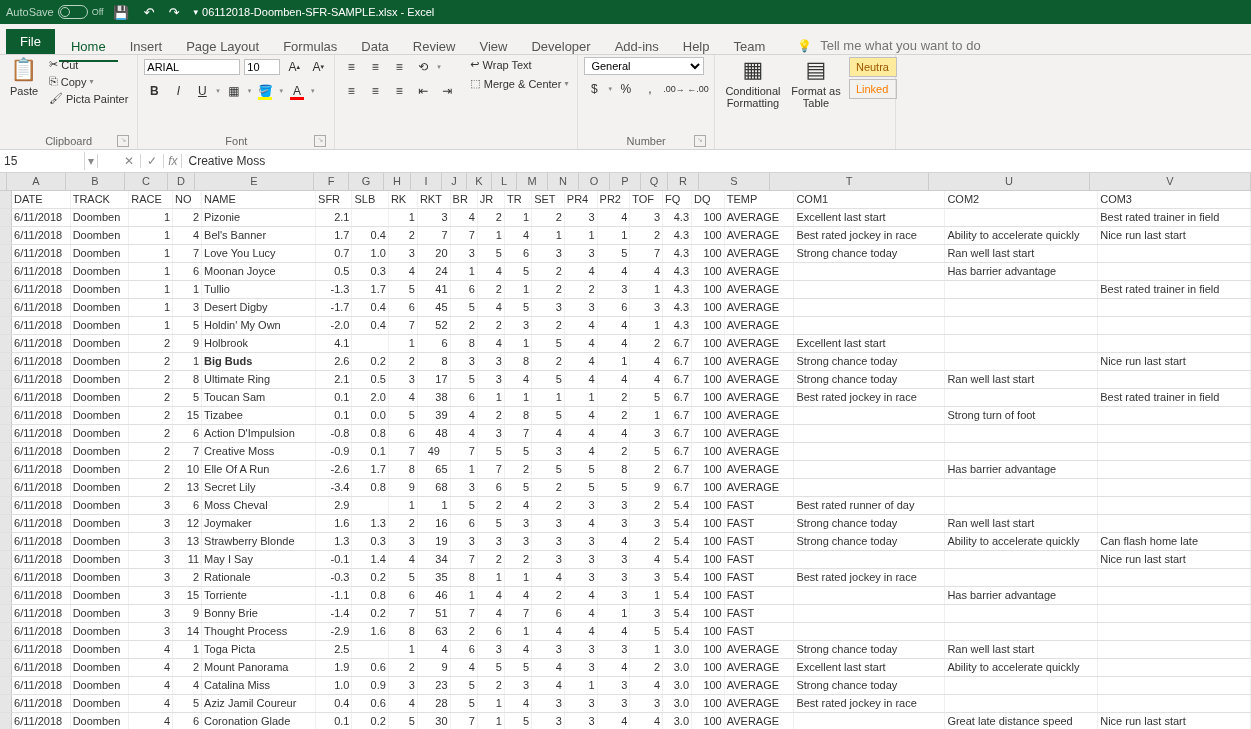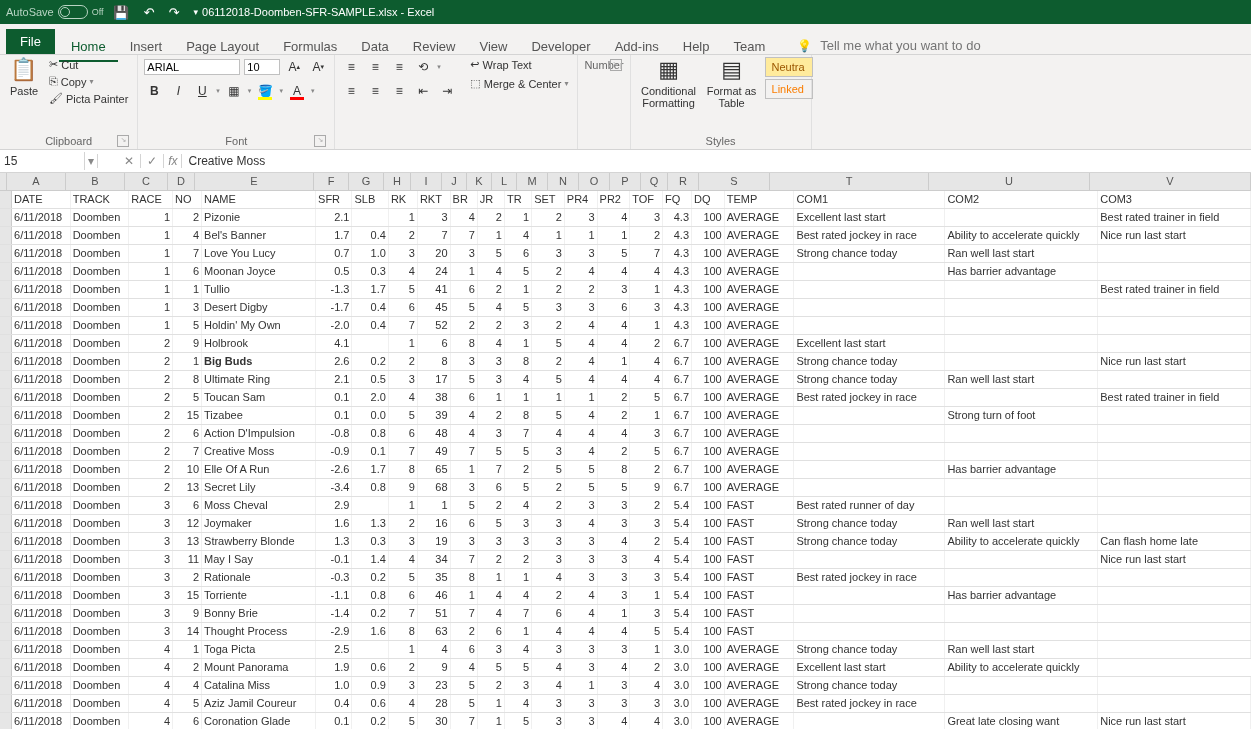--- a/index.html
+++ b/index.html
@@ -161,39 +161,49 @@
         <div class="rbtn">
             <span>⬚</span>
             <span>Merge &amp; Center</span>
             <span style="font-size:8px;color:#888">▾</span>
           </div>
       </div>
     </div>
   </div>
 
   <div class="rgroup">
+    <div class="rgroup-body vstack" style="gap:4px">
+      <select class="combo" style="width:120px"><option>General</option></select>
+      <div class="hstack">
+        <span class="square">$</span>
+          <span style="font-size:7px;color:#888">▾</span>
+        <span class="square">%</span>
+        <span class="square">,</span>
+        <span class="square" style="font-size:9px">.00→</span>
+        <span class="square" style="font-size:9px">←.00</span>
+      </div>
+    </div>
     <div class="rgroup-label"><span>Number</span><span class="launcher">↘</span></div>
   </div>
 
   <div class="rgroup">
     <div class="rgroup-body">
       <div class="vstack" style="align-items:center;text-align:center">
         <span style="font-size:22px">▦</span>
         <span style="width:64px">Conditional Formatting</span>
       </div>
       <div class="vstack" style="align-items:center;text-align:center">
         <span style="font-size:22px">▤</span>
         <span style="width:54px">Format as Table</span>
       </div>
       <div class="vstack" style="margin-left:2px;width:40px">
         <div class="style-cell s-neutral" style="width:34px;overflow:hidden">Neutra</div>
         <div class="style-cell s-linked" style="width:34px;overflow:hidden">Linked</div>
       </div>
     </div>
-    <div class="rgroup-label"><span>Styles</span></div>
   </div>
 
 </div>
 
 <div class="formula-row">
   <div class="namebox">15</div>
   <div class="dd">▾</div>
   <div style="width:20px"></div>
   <div class="fx-btn">✕</div>
   <div class="fx-btn">✓</div>
@@ -583,21 +593,21 @@
       <div class="row">
         <div class="rh"></div>
         <div class="cell l" style="width: 58px;">6/11/2018</div>
         <div class="cell l" style="width: 58px;">Doomben</div>
         <div class="cell r" style="width: 42px;">2</div>
         <div class="cell r" style="width: 26px;">7</div>
         <div class="cell l" style="width: 118px;">Creative Moss</div>
         <div class="cell r" style="width: 34px;">-0.9</div>
         <div class="cell r" style="width: 34px;">0.1</div>
         <div class="cell r" style="width: 26px;">7</div>
-        <div class="cell r" style="width: 30px;">49</div>
+        <div class="cell r" style="width: 30px; text-align: center;">49</div>
         <div class="cell r" style="width: 24px;">7</div>
         <div class="cell r" style="width: 24px;">5</div>
         <div class="cell r" style="width: 24px;">5</div>
         <div class="cell r" style="width: 30px;">3</div>
         <div class="cell r" style="width: 30px;">4</div>
         <div class="cell r" style="width: 30px;">2</div>
         <div class="cell r" style="width: 30px;">5</div>
         <div class="cell r" style="width: 26px;">6.7</div>
         <div class="cell r" style="width: 30px;">100</div>
         <div class="cell l" style="width: 70px;">AVERAGE</div>
@@ -970,17 +980,17 @@
         <div class="cell r" style="width: 24px;">1</div>
         <div class="cell r" style="width: 24px;">5</div>
         <div class="cell r" style="width: 30px;">3</div>
         <div class="cell r" style="width: 30px;">3</div>
         <div class="cell r" style="width: 30px;">4</div>
         <div class="cell r" style="width: 30px;">4</div>
         <div class="cell r" style="width: 26px;">3.0</div>
         <div class="cell r" style="width: 30px;">100</div>
         <div class="cell l" style="width: 70px;">AVERAGE</div>
         <div class="cell l" style="width: 158px;"></div>
-        <div class="cell l" style="width: 160px;">Great late closing want</div>
+        <div class="cell l" style="width: 160px;">Great late distance speed</div>
         <div class="cell l" style="width: 160px;">Nice run last start</div>
       </div>
     </div>
 </div>
 
 </body></html>

